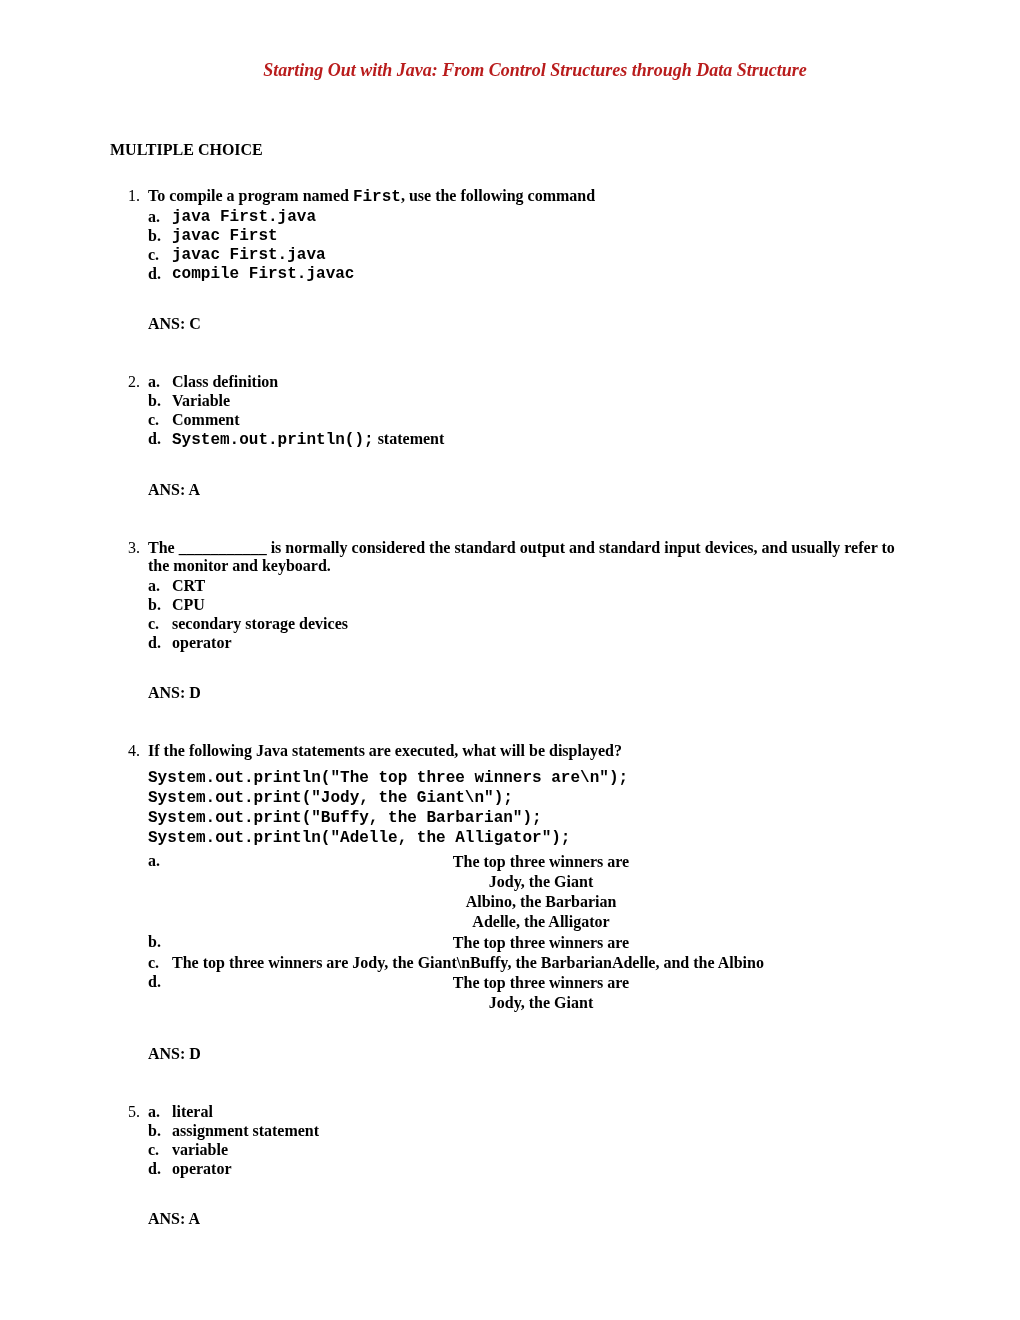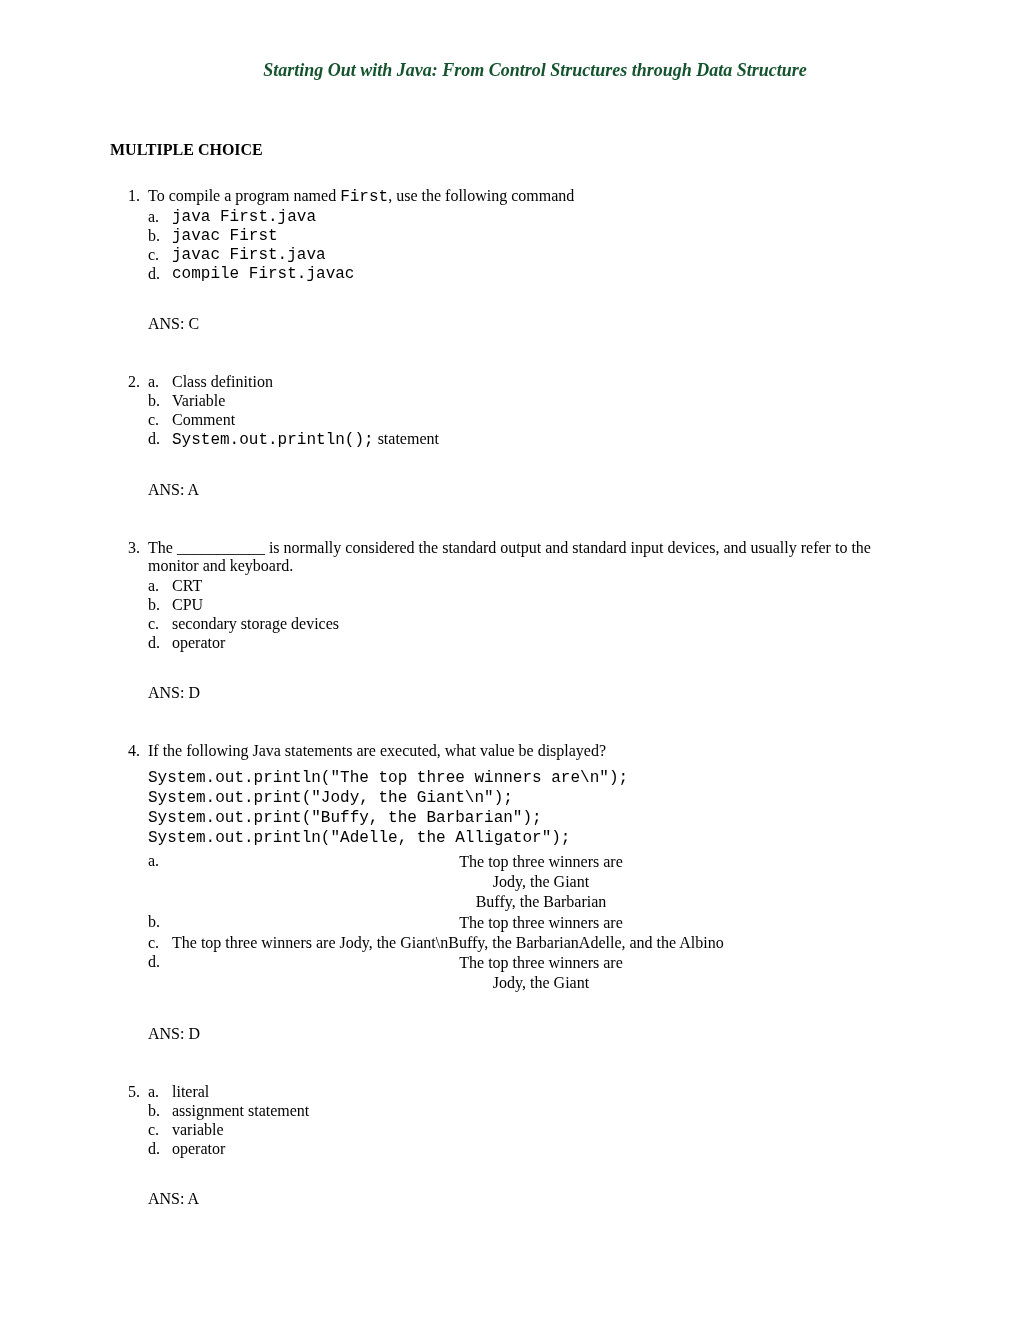--- a/index.html
+++ b/index.html
@@ -6,21 +6,21 @@
       font-family: "Times New Roman", Times, serif;
       font-size: 16px;
       color: #000;
       background: #fff;
       margin: 0;
       padding: 60px 110px 60px 110px;
       width: 1020px;
       box-sizing: border-box;
     }
     .header-title {
-      color: #14532d;
+      color: #b91c1c;
       font-weight: bold;
       font-style: italic;
       text-align: center;
       font-size: 18px;
       margin-bottom: 60px;
       margin-left: 50px;
     }
     .section-heading {
       font-weight: bold;
       margin-bottom: 28px;
@@ -34,20 +34,21 @@
       margin-bottom: 2px;
     }
     .q-num {
       width: 30px;
       flex-shrink: 0;
       text-align: right;
       padding-right: 8px;
     }
     .q-body {
       flex: 1;
+      font-weight: bold;
     }
     .q-stem {
       margin-bottom: 2px;
     }
     .opt-row {
       display: flex;
       margin-bottom: 1px;
     }
     .opt-label {
       width: 24px;
@@ -156,31 +157,32 @@
       </div>
       <div class="answer">ANS:   D</div>
     </div>
   </div>
 </div>
 
 <div class="question-block">
   <div class="q-row">
     <div class="q-num">4.</div>
     <div class="q-body">
-      <div class="q-stem">If the following Java statements are executed, what value be displayed?</div>
+      <div class="q-stem">If the following Java statements are executed, what will be displayed?</div>
       <div class="code-block">System.out.println("The top three winners are\n");
 System.out.print("Jody, the Giant\n");
 System.out.print("Buffy, the Barbarian");
 System.out.println("Adelle, the Alligator");</div>
       <div class="opt-row">
         <div class="opt-label">a.</div>
         <div class="opt-text multi-line-opt">
           <div>The top three winners are</div>
           <div>Jody, the Giant</div>
-          <div>Buffy, the Barbarian</div>
+          <div>Albino, the Barbarian</div>
+          <div>Adelle, the Alligator</div>
         </div>
       </div>
       <div class="opt-row">
         <div class="opt-label">b.</div>
         <div class="opt-text multi-line-opt">
           <div>The top three winners are</div>
         </div>
       </div>
       <div class="opt-row">
         <div class="opt-label">c.</div>

